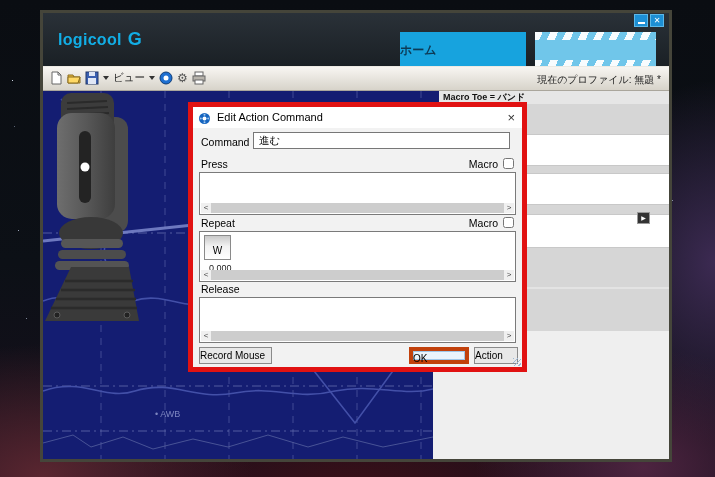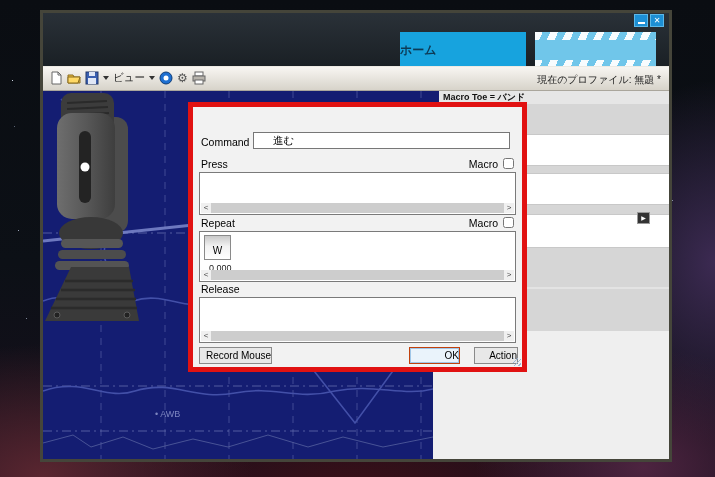--- a/index.html
+++ b/index.html
@@ -58,48 +58,51 @@
   .sbottom{position:absolute;left:0;right:0;top:240px;bottom:0;background:#efefef;}
   .rowbtn{position:absolute;left:204px;top:121px;width:13px;height:12px;background:#333;border:1px solid #999;
     color:#fff;font-size:6px;line-height:10px;text-align:center;cursor:pointer;}
   
   .dlg{position:absolute;left:188px;top:102px;width:339px;height:270px;border:5px solid #e11212;background:#f2f2f2;z-index:20;}
   .dlg-titlebar{position:absolute;left:0;top:0;right:0;height:21px;background:#fff;}
   .dlg-icon{position:absolute;left:5px;top:4px;}
   .dlg-title{position:absolute;left:24px;top:0;font-size:11px;color:#000;line-height:21px;}
   .dlg-close{position:absolute;right:7px;top:0;font-size:13px;color:#333;line-height:21px;cursor:pointer;}
   .dl{position:absolute;font-size:10.5px;color:#000;}
-  .cn-input{position:absolute;left:60px;top:25px;width:257px;height:17px;border:1px solid #777;font-size:10.5px;padding:1px 19px;background:#fff;}
+  .cn-input{position:absolute;left:60px;top:25px;width:257px;height:17px;border:1px solid #777;font-size:10.5px;padding:1px 5px;background:#fff;}
   .macro-lbl{position:absolute;right:24px;font-size:10.5px;color:#000;}
   .macro-cb{position:absolute;right:8px;width:11px;height:11px;margin:0;}
   .fieldbox{position:absolute;left:6px;width:317px;background:#fff;border:1px solid #7a7a7a;}
   .pressbox{top:65px;height:43px;} .repeatbox{top:124px;height:51px;} .releasebox{top:190px;height:46px;}
   .hscroll{position:absolute;left:1px;right:1px;bottom:1px;height:10px;background:#f0f0f0;display:flex;align-items:stretch;cursor:pointer;}
   .sarr{width:10px;font-size:8px;line-height:10px;text-align:center;color:#444;}
   .sthumb{flex:1;background:#cdcdcd;}
   .keycap{position:absolute;left:4px;top:3px;width:27px;height:25px;border:1px solid #8a8a8a;
     background:linear-gradient(#c9c9c9,#f2f2f2 45%,#fff);text-align:center;font-size:10px;color:#000;line-height:30px;cursor:pointer;}
   .delay{position:absolute;left:9px;top:31px;font-size:9px;color:#222;}
   .dbtn{position:absolute;top:240px;height:17px;background:#e8e8e8;border:1px solid #8a8a8a;font-size:10px;color:#000;
-    text-align:right;line-height:15px;cursor:pointer;}
+    text-align:left;line-height:15px;cursor:pointer;}
   .btn-record{left:6px;width:73px;}
-  .btn-ok{left:216px;width:51px;border:1px solid #c2410c;box-shadow:inset 0 0 0 1px #9fc6e8;background:#eaf3fb;}
+  .btn-ok{left:216px;width:60px;border:4px solid #c2410c;box-shadow:inset 0 0 0 1px #9fc6e8;background:#eaf3fb;}
   .btn-cancel{left:281px;width:44px;}
   .dlg-grip{position:absolute;right:1px;bottom:1px;width:8px;height:8px;
     background:repeating-linear-gradient(135deg,#9cb8d8 0 1px,rgba(0,0,0,0) 1px 3px);}
 </style>
 </head>
 <body>
 
 <div class="screen">
   <div class="stars"></div>
 
   <div class="win">
 
     <div class="titlebar">
+      <div class="logo">
+        <span>logicool</span><span class="g">G</span>
+      </div>
       <div class="navbtn btn-home">ホーム</div>
       <div class="navbtn btn-prog">
         <div class="stripe top"></div>
         <div class="stripe bot"></div>
       </div>
       <div class="wbtn min">
           <div class="minbar"></div>
         </div>
       <div class="wbtn close">✕</div>
     </div>
@@ -217,20 +220,34 @@
         <div class="srow r2"></div>
         <div class="srow r3"></div>
         <div class="rowbtn">▶</div>
         <div class="sdivider"></div>
         <div class="sbottom"></div>
       </div>
     </div>
   </div>
 
   <div class="dlg">
+    <div class="dlg-titlebar">
+      <span class="dlg-icon">
+        <svg width="13" height="13">
+            <circle cx="6.5" cy="6.5" r="5.5" fill="#1565c0"></circle>
+            <circle cx="6.5" cy="6.5" r="2" fill="#fff"></circle>
+            <circle cx="6.5" cy="2.8" r="1" fill="#9fc6ee"></circle>
+            <circle cx="6.5" cy="10.2" r="1" fill="#9fc6ee"></circle>
+            <circle cx="2.8" cy="6.5" r="1" fill="#9fc6ee"></circle>
+            <circle cx="10.2" cy="6.5" r="1" fill="#9fc6ee"></circle>
+          </svg>
+      </span>
+      <span class="dlg-title">Edit Action Command</span>
+      <span class="dlg-close">×</span>
+    </div>
 
     <span class="dl" style="left:8px;top:29px;">Command Name</span>
     <input class="cn-input" type="text" value="進む" style="">
 
     <span class="dl" style="left:8px;top:51px;">Press</span>
     <span class="macro-lbl" style="top:51px;">Macro</span>
     <input class="macro-cb" style="top: 51px;" type="checkbox">
     <div class="fieldbox pressbox">
       <div class="hscroll">
         <span class="sarr">&lt;</span>

